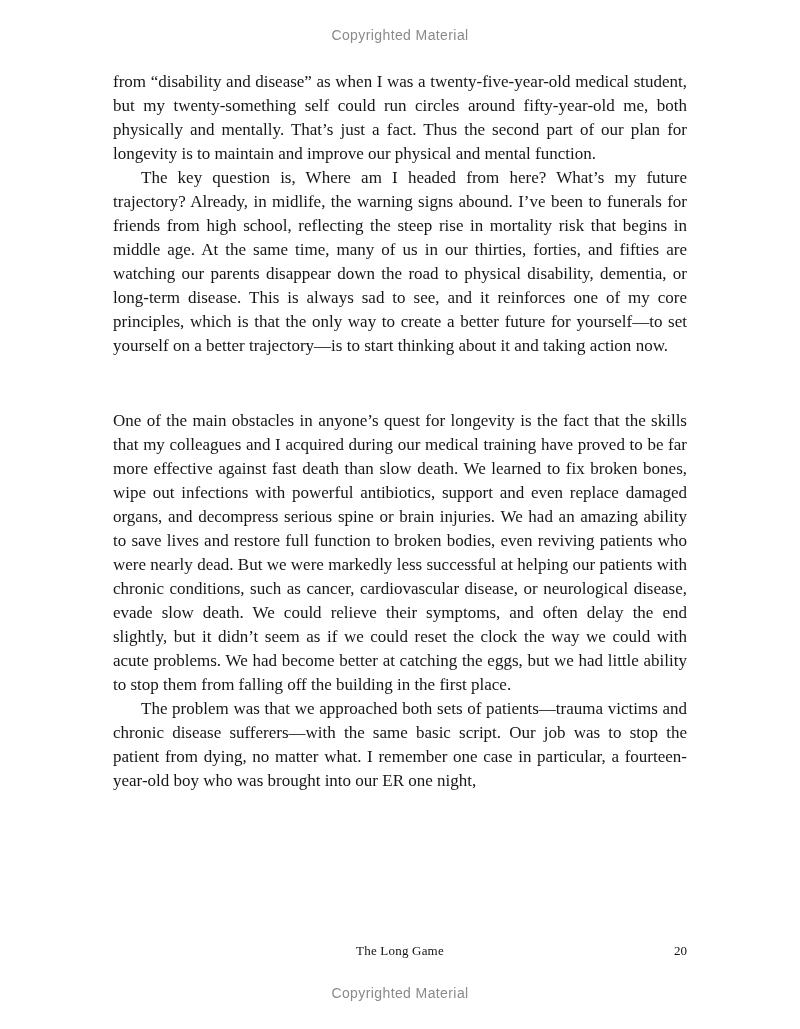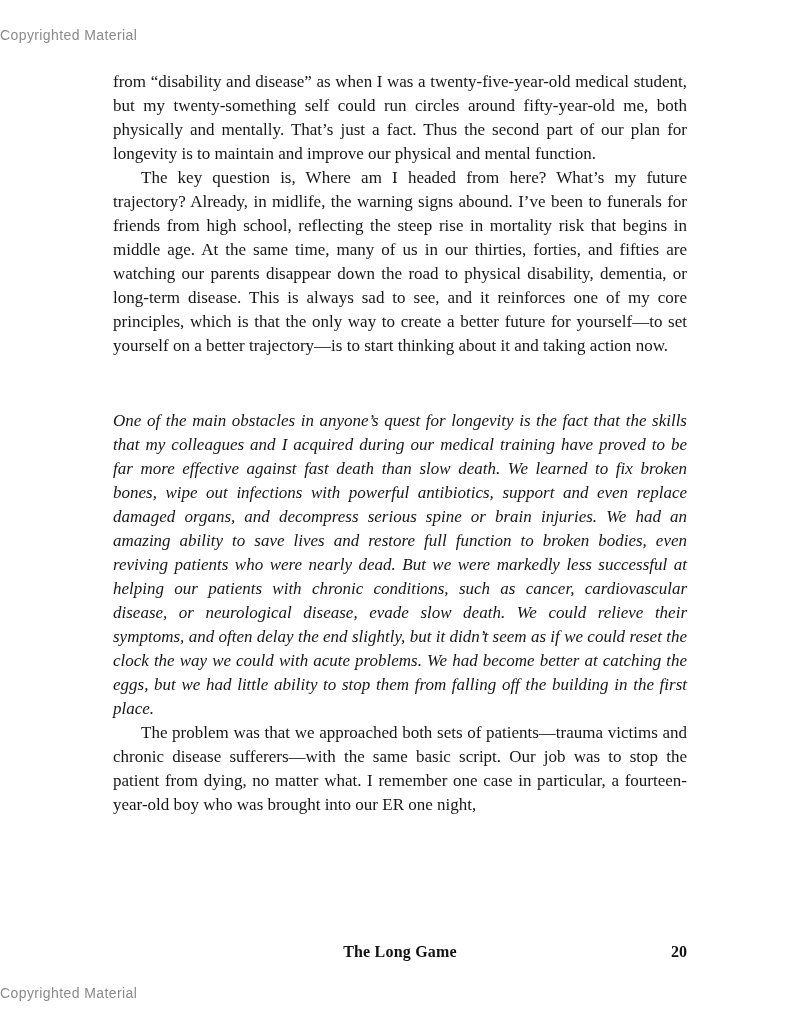--- a/index.html
+++ b/index.html
@@ -14,21 +14,21 @@
     margin: 0 auto;
     background: #ffffff;
     font-family: "Liberation Serif", serif;
     color: #161616;
     overflow: hidden;
   }
   .copyright {
     position: absolute;
     left: 0;
     width: 100%;
-    text-align: left;
+    text-align: center;
     font-family: "Liberation Sans", sans-serif;
     font-size: 14px;
     letter-spacing: 0.4px;
     color: #8a8a8a;
   }
   .copyright.top { top: 27px; }
   .copyright.bottom { top: 985px; }
   .text-block {
     position: absolute;
     left: 113px;
@@ -37,29 +37,29 @@
     font-size: 17px;
     line-height: 24px;
     text-align: justify;
     text-justify: inter-word;
   }
   .text-block p {
     margin: 0;
     padding: 0;
   }
   p.indent { text-indent: 28px; }
-  p.section-break { margin-top: 51px; font-style: italic; }
+  p.section-break { margin-top: 51px; }
   .italic { }
   .footer {
     position: absolute;
     left: 113px;
     top: 943px;
     width: 574px;
-    font-size: 16px;
-    font-weight: bold;
+    font-size: 13px;
+    font-weight: normal;
     color: #111111;
   }
   .footer .chapter {
     display: block;
     text-align: center;
     letter-spacing: 0.2px;
   }
   .footer .pagenum {
     position: absolute;
     right: 0;

